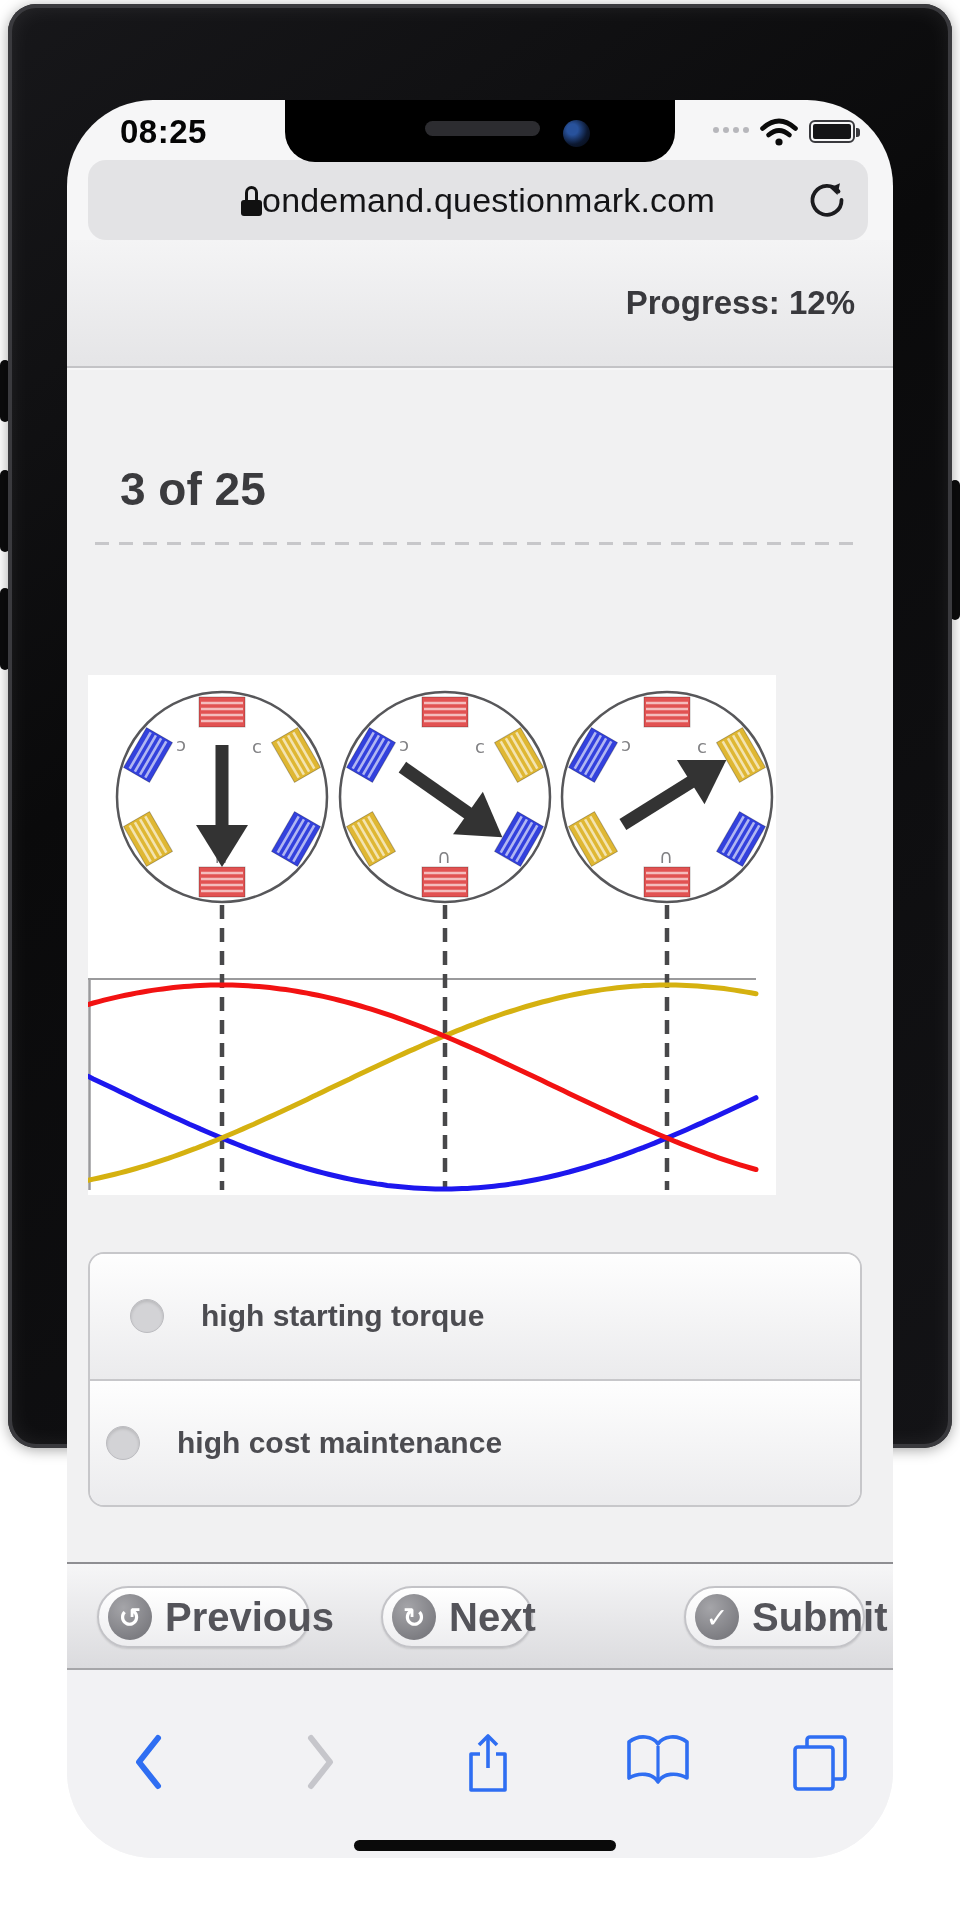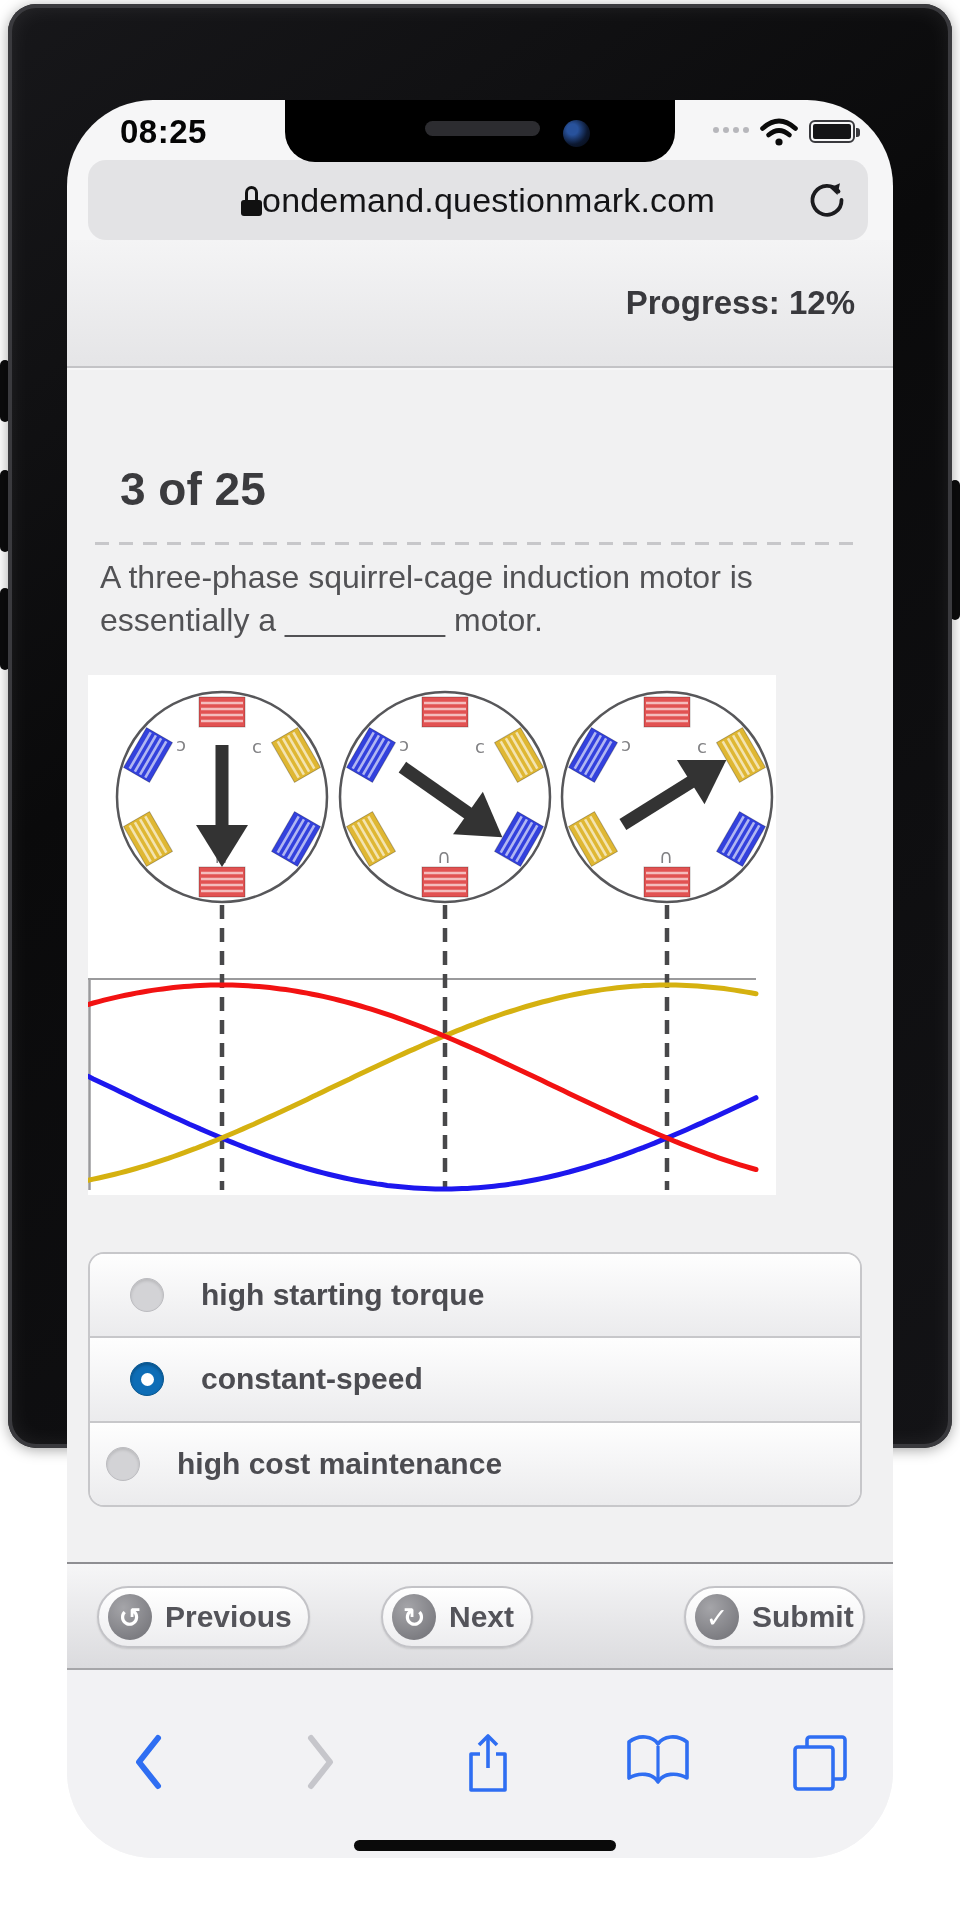--- a/index.html
+++ b/index.html
@@ -73,21 +73,21 @@
   .pill { position:absolute; top:22px; height:62px; border-radius:31px; border:2px solid #c3c3c7;
           background:linear-gradient(#ffffff,#ededef); box-shadow:0 1px 2px rgba(0,0,0,.12);
           display:flex; align-items:center; gap:13px; padding:0 20px 0 9px; cursor:pointer; }
   .pill-prev { left:30px; width:213px; }
   .pill-next { left:314px; width:152px; }
   .pill-submit { left:617px; width:181px; }
   .nav-ico { width:44px; height:46px; border-radius:50%; flex:0 0 auto;
              background:radial-gradient(circle at 35% 30%, #a5a5a9, #7c7c81 75%);
              display:flex; align-items:center; justify-content:center; }
   .nav-ico span { font-family:"DejaVu Sans", sans-serif; color:#fff; font-size:27px; font-weight:bold; line-height:1; }
-  .pill-label { font-size:30px; font-weight:bold; color:#54545a; }
+  .pill-label { font-size:40px; font-weight:bold; color:#54545a; }
 
   
   .safaribar { position:absolute; left:0; top:1570px; width:100%; height:188px; background:#f2f2f4; }
   .sf-ico { position:absolute; top:62px; }
   .home-indicator { position:absolute; left:287px; top:1740px; width:262px; height:11px; border-radius:6px; background:#0a0a0a; }
 </style>
 </head>
 <body>
 <div class="stage">
 
@@ -136,24 +136,20 @@
         </svg>
       </div>
 
       <div class="progress-band">
         <div class="progress-text">Progress: 12%</div>
       </div>
 
       <div class="content">
         <div class="qnum">3 of 25</div>
         <div class="dash-divider"></div>
-        <div class="question">
-          <span>A three-phase squirrel-cage induction motor is</span><br>
-          <span>essentially a _________ motor.</span>
-        </div>
 
         <div class="figure" id="figure"><svg width="688" height="520" viewBox="0 0 688 520">
               <line x1="0" y1="304" x2="668" y2="304" stroke="#9a9a9c" stroke-width="2"></line>
               <line x1="1.5" y1="304" x2="1.5" y2="515" stroke="#9a9a9c" stroke-width="2.5"></line>
               <line x1="134" y1="230" x2="134" y2="515" stroke="#48484a" stroke-width="4.5" stroke-dasharray="14 9"></line>
               <line x1="357" y1="230" x2="357" y2="515" stroke="#48484a" stroke-width="4.5" stroke-dasharray="14 9"></line>
               <line x1="579" y1="230" x2="579" y2="515" stroke="#48484a" stroke-width="4.5" stroke-dasharray="14 9"></line>
               <path d="M0.0 401.3 L5.3 403.9 L10.7 406.4 L16.0 409.0 L21.4 411.6 L26.7 414.1 L32.1 416.7 L37.4 419.3 L42.8 421.8 L48.1 424.4 L53.4 426.9 L58.8 429.4 L64.1 432.0 L69.5 434.5 L74.8 437.0 L80.2 439.4 L85.5 441.9 L90.8 444.3 L96.2 446.8 L101.5 449.2 L106.9 451.5 L112.2 453.9 L117.6 456.2 L122.9 458.5 L128.3 460.8 L133.6 463.0 L138.9 465.2 L144.3 467.4 L149.6 469.5 L155.0 471.6 L160.3 473.7 L165.7 475.7 L171.0 477.7 L176.4 479.6 L181.7 481.5 L187.0 483.4 L192.4 485.2 L197.7 486.9 L203.1 488.7 L208.4 490.3 L213.8 491.9 L219.1 493.5 L224.4 495.0 L229.8 496.5 L235.1 497.9 L240.5 499.2 L245.8 500.5 L251.2 501.8 L256.5 503.0 L261.9 504.1 L267.2 505.2 L272.5 506.2 L277.9 507.1 L283.2 508.0 L288.6 508.9 L293.9 509.6 L299.3 510.4 L304.6 511.0 L310.0 511.6 L315.3 512.1 L320.6 512.6 L326.0 513.0 L331.3 513.3 L336.7 513.6 L342.0 513.8 L347.4 513.9 L352.7 514.0 L358.0 514.0 L363.4 513.9 L368.7 513.8 L374.1 513.6 L379.4 513.4 L384.8 513.1 L390.1 512.7 L395.5 512.3 L400.8 511.8 L406.1 511.2 L411.5 510.6 L416.8 509.9 L422.2 509.1 L427.5 508.3 L432.9 507.5 L438.2 506.5 L443.6 505.5 L448.9 504.5 L454.2 503.4 L459.6 502.2 L464.9 501.0 L470.3 499.7 L475.6 498.3 L481.0 497.0 L486.3 495.5 L491.6 494.0 L497.0 492.5 L502.3 490.9 L507.7 489.2 L513.0 487.5 L518.4 485.8 L523.7 484.0 L529.1 482.1 L534.4 480.3 L539.7 478.3 L545.1 476.4 L550.4 474.3 L555.8 472.3 L561.1 470.2 L566.5 468.1 L571.8 465.9 L577.2 463.7 L582.5 461.5 L587.8 459.3 L593.2 457.0 L598.5 454.7 L603.9 452.3 L609.2 449.9 L614.6 447.6 L619.9 445.1 L625.2 442.7 L630.6 440.3 L635.9 437.8 L641.3 435.3 L646.6 432.8 L652.0 430.3 L657.3 427.7 L662.7 425.2 L668.0 422.7" fill="none" stroke="#1d17ee" stroke-width="5" stroke-linecap="round"></path>
               <path d="M0.0 505.2 L5.3 504.1 L10.7 503.0 L16.0 501.8 L21.4 500.5 L26.7 499.2 L32.1 497.9 L37.4 496.5 L42.8 495.0 L48.1 493.5 L53.4 491.9 L58.8 490.3 L64.1 488.7 L69.5 486.9 L74.8 485.2 L80.2 483.4 L85.5 481.5 L90.8 479.6 L96.2 477.7 L101.5 475.7 L106.9 473.7 L112.2 471.6 L117.6 469.5 L122.9 467.4 L128.3 465.2 L133.6 463.0 L138.9 460.8 L144.3 458.5 L149.6 456.2 L155.0 453.9 L160.3 451.5 L165.7 449.2 L171.0 446.8 L176.4 444.3 L181.7 441.9 L187.0 439.4 L192.4 437.0 L197.7 434.5 L203.1 432.0 L208.4 429.4 L213.8 426.9 L219.1 424.4 L224.4 421.8 L229.8 419.3 L235.1 416.7 L240.5 414.1 L245.8 411.6 L251.2 409.0 L256.5 406.4 L261.9 403.9 L267.2 401.3 L272.5 398.8 L277.9 396.3 L283.2 393.7 L288.6 391.2 L293.9 388.7 L299.3 386.2 L304.6 383.7 L310.0 381.3 L315.3 378.9 L320.6 376.4 L326.0 374.1 L331.3 371.7 L336.7 369.3 L342.0 367.0 L347.4 364.7 L352.7 362.5 L358.0 360.3 L363.4 358.1 L368.7 355.9 L374.1 353.8 L379.4 351.7 L384.8 349.7 L390.1 347.6 L395.5 345.7 L400.8 343.7 L406.1 341.9 L411.5 340.0 L416.8 338.2 L422.2 336.5 L427.5 334.8 L432.9 333.1 L438.2 331.5 L443.6 330.0 L448.9 328.5 L454.2 327.0 L459.6 325.7 L464.9 324.3 L470.3 323.0 L475.6 321.8 L481.0 320.6 L486.3 319.5 L491.6 318.5 L497.0 317.5 L502.3 316.5 L507.7 315.7 L513.0 314.9 L518.4 314.1 L523.7 313.4 L529.1 312.8 L534.4 312.2 L539.7 311.7 L545.1 311.3 L550.4 310.9 L555.8 310.6 L561.1 310.4 L566.5 310.2 L571.8 310.1 L577.2 310.0 L582.5 310.0 L587.8 310.1 L593.2 310.2 L598.5 310.4 L603.9 310.7 L609.2 311.0 L614.6 311.4 L619.9 311.9 L625.2 312.4 L630.6 313.0 L635.9 313.6 L641.3 314.4 L646.6 315.1 L652.0 316.0 L657.3 316.9 L662.7 317.8 L668.0 318.8" fill="none" stroke="#d5b110" stroke-width="5" stroke-linecap="round"></path>
               <path d="M0.0 329.5 L5.3 328.0 L10.7 326.6 L16.0 325.2 L21.4 323.9 L26.7 322.6 L32.1 321.4 L37.4 320.3 L42.8 319.2 L48.1 318.1 L53.4 317.2 L58.8 316.2 L64.1 315.4 L69.5 314.6 L74.8 313.9 L80.2 313.2 L85.5 312.6 L90.8 312.1 L96.2 311.6 L101.5 311.2 L106.9 310.8 L112.2 310.5 L117.6 310.3 L122.9 310.1 L128.3 310.0 L133.6 310.0 L138.9 310.0 L144.3 310.1 L149.6 310.3 L155.0 310.5 L160.3 310.8 L165.7 311.2 L171.0 311.6 L176.4 312.1 L181.7 312.6 L187.0 313.2 L192.4 313.9 L197.7 314.6 L203.1 315.4 L208.4 316.2 L213.8 317.2 L219.1 318.1 L224.4 319.2 L229.8 320.3 L235.1 321.4 L240.5 322.6 L245.8 323.9 L251.2 325.2 L256.5 326.6 L261.9 328.0 L267.2 329.5 L272.5 331.0 L277.9 332.6 L283.2 334.2 L288.6 335.9 L293.9 337.6 L299.3 339.4 L304.6 341.2 L310.0 343.1 L315.3 345.0 L320.6 347.0 L326.0 349.0 L331.3 351.0 L336.7 353.1 L342.0 355.2 L347.4 357.3 L352.7 359.5 L358.0 361.7 L363.4 364.0 L368.7 366.3 L374.1 368.6 L379.4 370.9 L384.8 373.3 L390.1 375.6 L395.5 378.1 L400.8 380.5 L406.1 382.9 L411.5 385.4 L416.8 387.9 L422.2 390.4 L427.5 392.9 L432.9 395.4 L438.2 397.9 L443.6 400.5 L448.9 403.0 L454.2 405.6 L459.6 408.2 L464.9 410.7 L470.3 413.3 L475.6 415.8 L481.0 418.4 L486.3 421.0 L491.6 423.5 L497.0 426.1 L502.3 428.6 L507.7 431.1 L513.0 433.6 L518.4 436.1 L523.7 438.6 L529.1 441.1 L534.4 443.5 L539.7 445.9 L545.1 448.4 L550.4 450.7 L555.8 453.1 L561.1 455.4 L566.5 457.7 L571.8 460.0 L577.2 462.3 L582.5 464.5 L587.8 466.7 L593.2 468.8 L598.5 470.9 L603.9 473.0 L609.2 475.0 L614.6 477.0 L619.9 479.0 L625.2 480.9 L630.6 482.8 L635.9 484.6 L641.3 486.4 L646.6 488.1 L652.0 489.8 L657.3 491.4 L662.7 493.0 L668.0 494.5" fill="none" stroke="#f21212" stroke-width="5" stroke-linecap="round"></path>
@@ -301,24 +297,20 @@
               <text x="571" y="188" font-size="19" fill="#808083" font-family="DejaVu Sans">∩</text>
               <line x1="534.9014989998659" y1="149.55580174012664" x2="606.1375390770056" y2="105.04258354453745" stroke="#333" stroke-width="13"></line>
               <polygon points="638.3633667309498,84.90565150367566 616.5232475624433,129.21151110153733 588.9674458223166,85.11301010140319" fill="#333"></polygon>
             </svg></div>
 
         <div class="options" id="options">
           <div class="opt-row">
             <div class="radio"></div>
             <div class="opt-label">high starting torque</div>
           </div>
-          <div class="opt-row selected">
-            <div class="radio"></div>
-            <div class="opt-label">constant-speed</div>
-          </div>
           <div class="opt-row">
             <div class="radio"></div>
             <div class="opt-label">high cost maintenance</div>
           </div>
         </div>
       </div>
 
       <div class="navbar">
         <div class="pill pill-prev">
           <div class="nav-ico">

